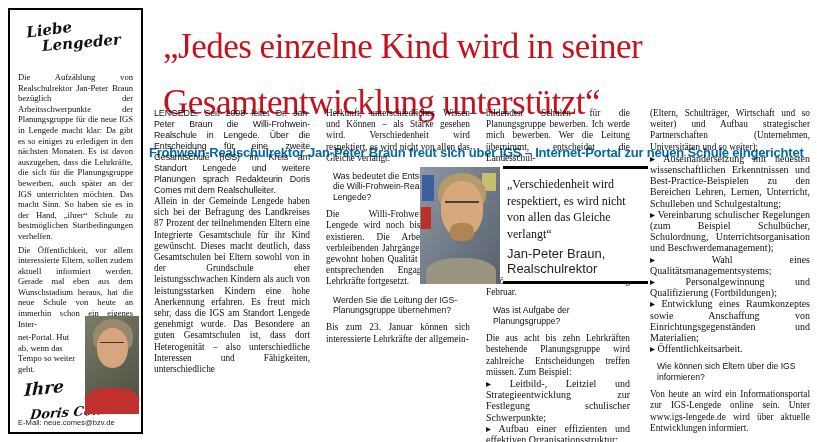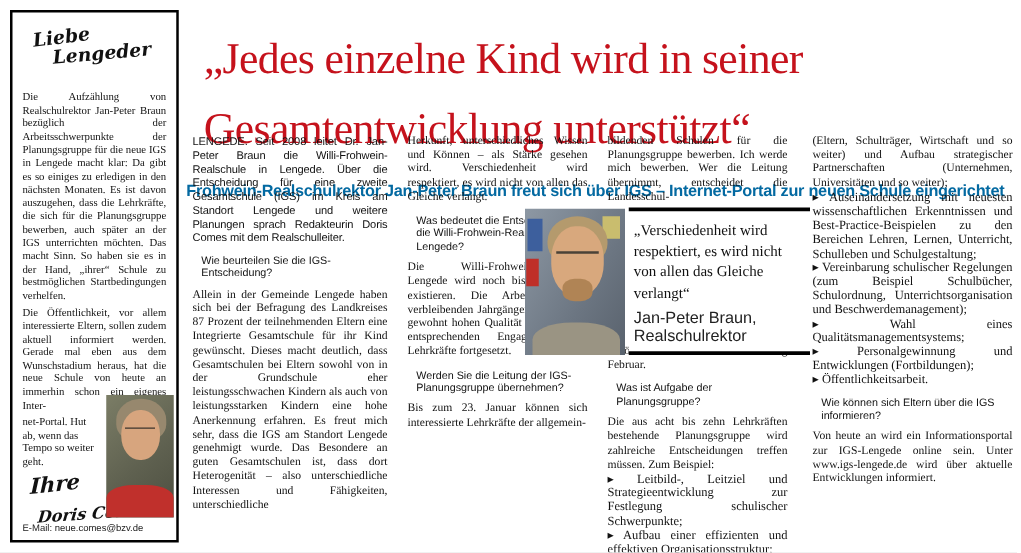--- a/index.html
+++ b/index.html
@@ -102,21 +102,20 @@
   </aside>
 
   <div class="main">
     <h1 class="headline" style="color: rgb(197, 18, 28);">„Jedes einzelne Kind wird in seiner Gesamtentwicklung unterstützt“</h1>
     <h2 class="subhead">Frohwein-Realschulrektor Jan-Peter Braun freut sich über IGS – Internet-Portal zur neuen Schule eingerichtet</h2>
   </div>
 
   <div class="cols">
     <div class="col col-0">
         <p class="intro">LENGEDE. Seit 2008 leitet Dr. Jan-Peter Braun die Willi-Frohwein-Realschule in Lengede. Über die Entscheidung für eine zweite Gesamtschule (IGS) im Kreis am Standort Lengede und weitere Planungen sprach Redakteurin Doris Comes mit dem Realschulleiter.</p>
-        <p class="question">Wie beurteilen Sie die IGS-Entscheidung?</p>
         <p class="body">Allein in der Gemeinde Lengede haben sich bei der Befragung des Landkreises 87 Prozent der teilnehmenden Eltern eine Integrierte Gesamtschule für ihr Kind gewünscht. Dieses macht deutlich, dass Gesamtschulen bei Eltern sowohl von in der Grundschule eher leistungsschwachen Kindern als auch von leistungsstarken Kindern eine hohe Anerkennung erfahren. Es freut mich sehr, dass die IGS am Standort Lengede genehmigt wurde. Das Besondere an guten Gesamtschulen ist, dass dort Heterogenität – also unterschiedliche Interessen und Fähigkeiten, unterschiedliche</p>
       </div>
     <div class="col col-1">
         <p class="body">Herkunft, unterschiedliches Wissen und Können – als Stärke gesehen wird. Verschiedenheit wird respektiert, es wird nicht von allen das Gleiche verlangt.</p>
         <p class="question">Was bedeutet die Entscheidung für die Willi-Frohwein-Realschule Lengede?</p>
         <p class="body">Die Willi-Frohwein-Realschule Lengede wird noch bis Mitte 2015 existieren. Die Arbeit in den verbleibenden Jahrgängen wird in der gewohnt hohen Qualität und mit dem entsprechenden Engagement der Lehrkräfte fortgesetzt.</p>
         <p class="question">Werden Sie die Leitung der IGS-Planungsgruppe übernehmen?</p>
         <p class="body">Bis zum 23. Januar können sich interessierte Lehrkräfte der allgemein-</p>
       </div>
     <div class="col col-2">
@@ -127,21 +126,22 @@
         <p class="body">Die aus acht bis zehn Lehrkräften bestehende Planungsgruppe wird zahlreiche Entscheidungen treffen müssen. Zum Beispiel:</p>
         <p class="bullet">▸ Leitbild-, Leitziel und Strategieentwicklung zur Festlegung schulischer Schwerpunkte;</p>
         <p class="bullet">▸ Aufbau einer effizienten und effektiven Organisationsstruktur;</p>
         <p class="bullet">▸ Austausch mit Interessengruppen</p>
       </div>
     <div class="col col-3">
         <p class="body">(Eltern, Schulträger, Wirtschaft und so weiter) und Aufbau strategischer Partnerschaften (Unternehmen, Universitäten und so weiter);</p>
         <p class="bullet">▸ Auseinandersetzung mit neuesten wissenschaftlichen Erkenntnissen und Best-Practice-Beispielen zu den Bereichen Lehren, Lernen, Unterricht, Schulleben und Schulgestaltung;</p>
         <p class="bullet">▸ Vereinbarung schulischer Regelungen (zum Beispiel Schulbücher, Schulordnung, Unterrichtsorganisation und Beschwerdemanagement);</p>
         <p class="bullet">▸ Wahl eines Qualitätsmanagementsystems;</p>
-        <p class="bullet">▸ Personalgewinnung und Entwicklungen (Fortbildungen);</p>
+        <p class="bullet">▸ Personalgewinnung und Qualifizierung (Fortbildungen);</p>
+        <p class="bullet">▸ Entwicklung eines Raumkonzeptes sowie Anschaffung von Einrichtungsgegenständen und Materialien;</p>
         <p class="bullet">▸ Öffentlichkeitsarbeit.</p>
         <p class="question">Wie können sich Eltern über die IGS informieren?</p>
         <p class="body">Von heute an wird ein Informationsportal zur IGS-Lengede online sein. Unter www.igs-lengede.de wird über aktuelle Entwicklungen informiert.</p>
       </div>
   </div>
 
   <div class="photo-man">
     <div class="pm-shelf1"></div>
     <div class="pm-shelf2"></div>
     <div class="pm-shelf3"></div>

